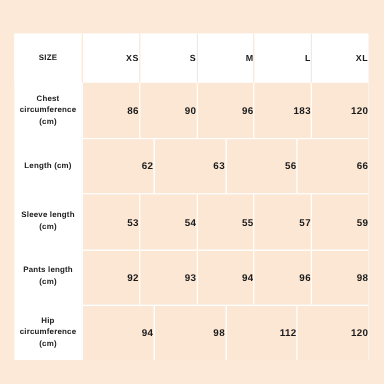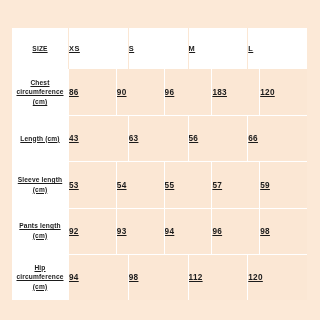--- a/index.html
+++ b/index.html
@@ -54,27 +54,26 @@
   .chart-row {
     display: flex;
     flex: 1 1 0;
     min-height: 0;
   }
 
   
   .cell {
     display: flex;
     align-items: center;
-    justify-content: flex-start;
+    justify-content: flex-end;
     text-align: center;
     box-sizing: border-box;
     color: #1b1b1b;
     font-weight: bold;
     overflow: hidden;
-    text-decoration: underline;
   }
 
   
   .cell.label-col {
     flex: 0 0 56px;
     width: 56px;
     background: #ffffff;
     font-size: 6.6px;
     line-height: 1.45;
     letter-spacing: 0.15px;
@@ -121,40 +120,43 @@
       </div>
       <div class="cell size-col">
         <span>S</span>
       </div>
       <div class="cell size-col">
         <span>M</span>
       </div>
       <div class="cell size-col">
         <span>L</span>
       </div>
+      <div class="cell size-col">
+        <span>XL</span>
+      </div>
     </div>
 
     <div class="chart-body">
 
       <div class="chart-row">
         <div class="cell label-col">
           <span class="label-text">Chest circumference (cm)</span>
         </div>
         <div class="cell size-col">86</div>
         <div class="cell size-col">90</div>
         <div class="cell size-col">96</div>
         <div class="cell size-col">183</div>
         <div class="cell size-col">120</div>
       </div>
 
       <div class="chart-row">
         <div class="cell label-col">
           <span class="label-text">Length (cm)</span>
         </div>
-        <div class="cell size-col">43</div>
+        <div class="cell size-col">62</div>
         <div class="cell size-col">63</div>
         <div class="cell size-col">56</div>
         <div class="cell size-col">66</div>
       </div>
 
       <div class="chart-row">
         <div class="cell label-col">
           <span class="label-text">Sleeve length (cm)</span>
         </div>
         <div class="cell size-col">53</div>

